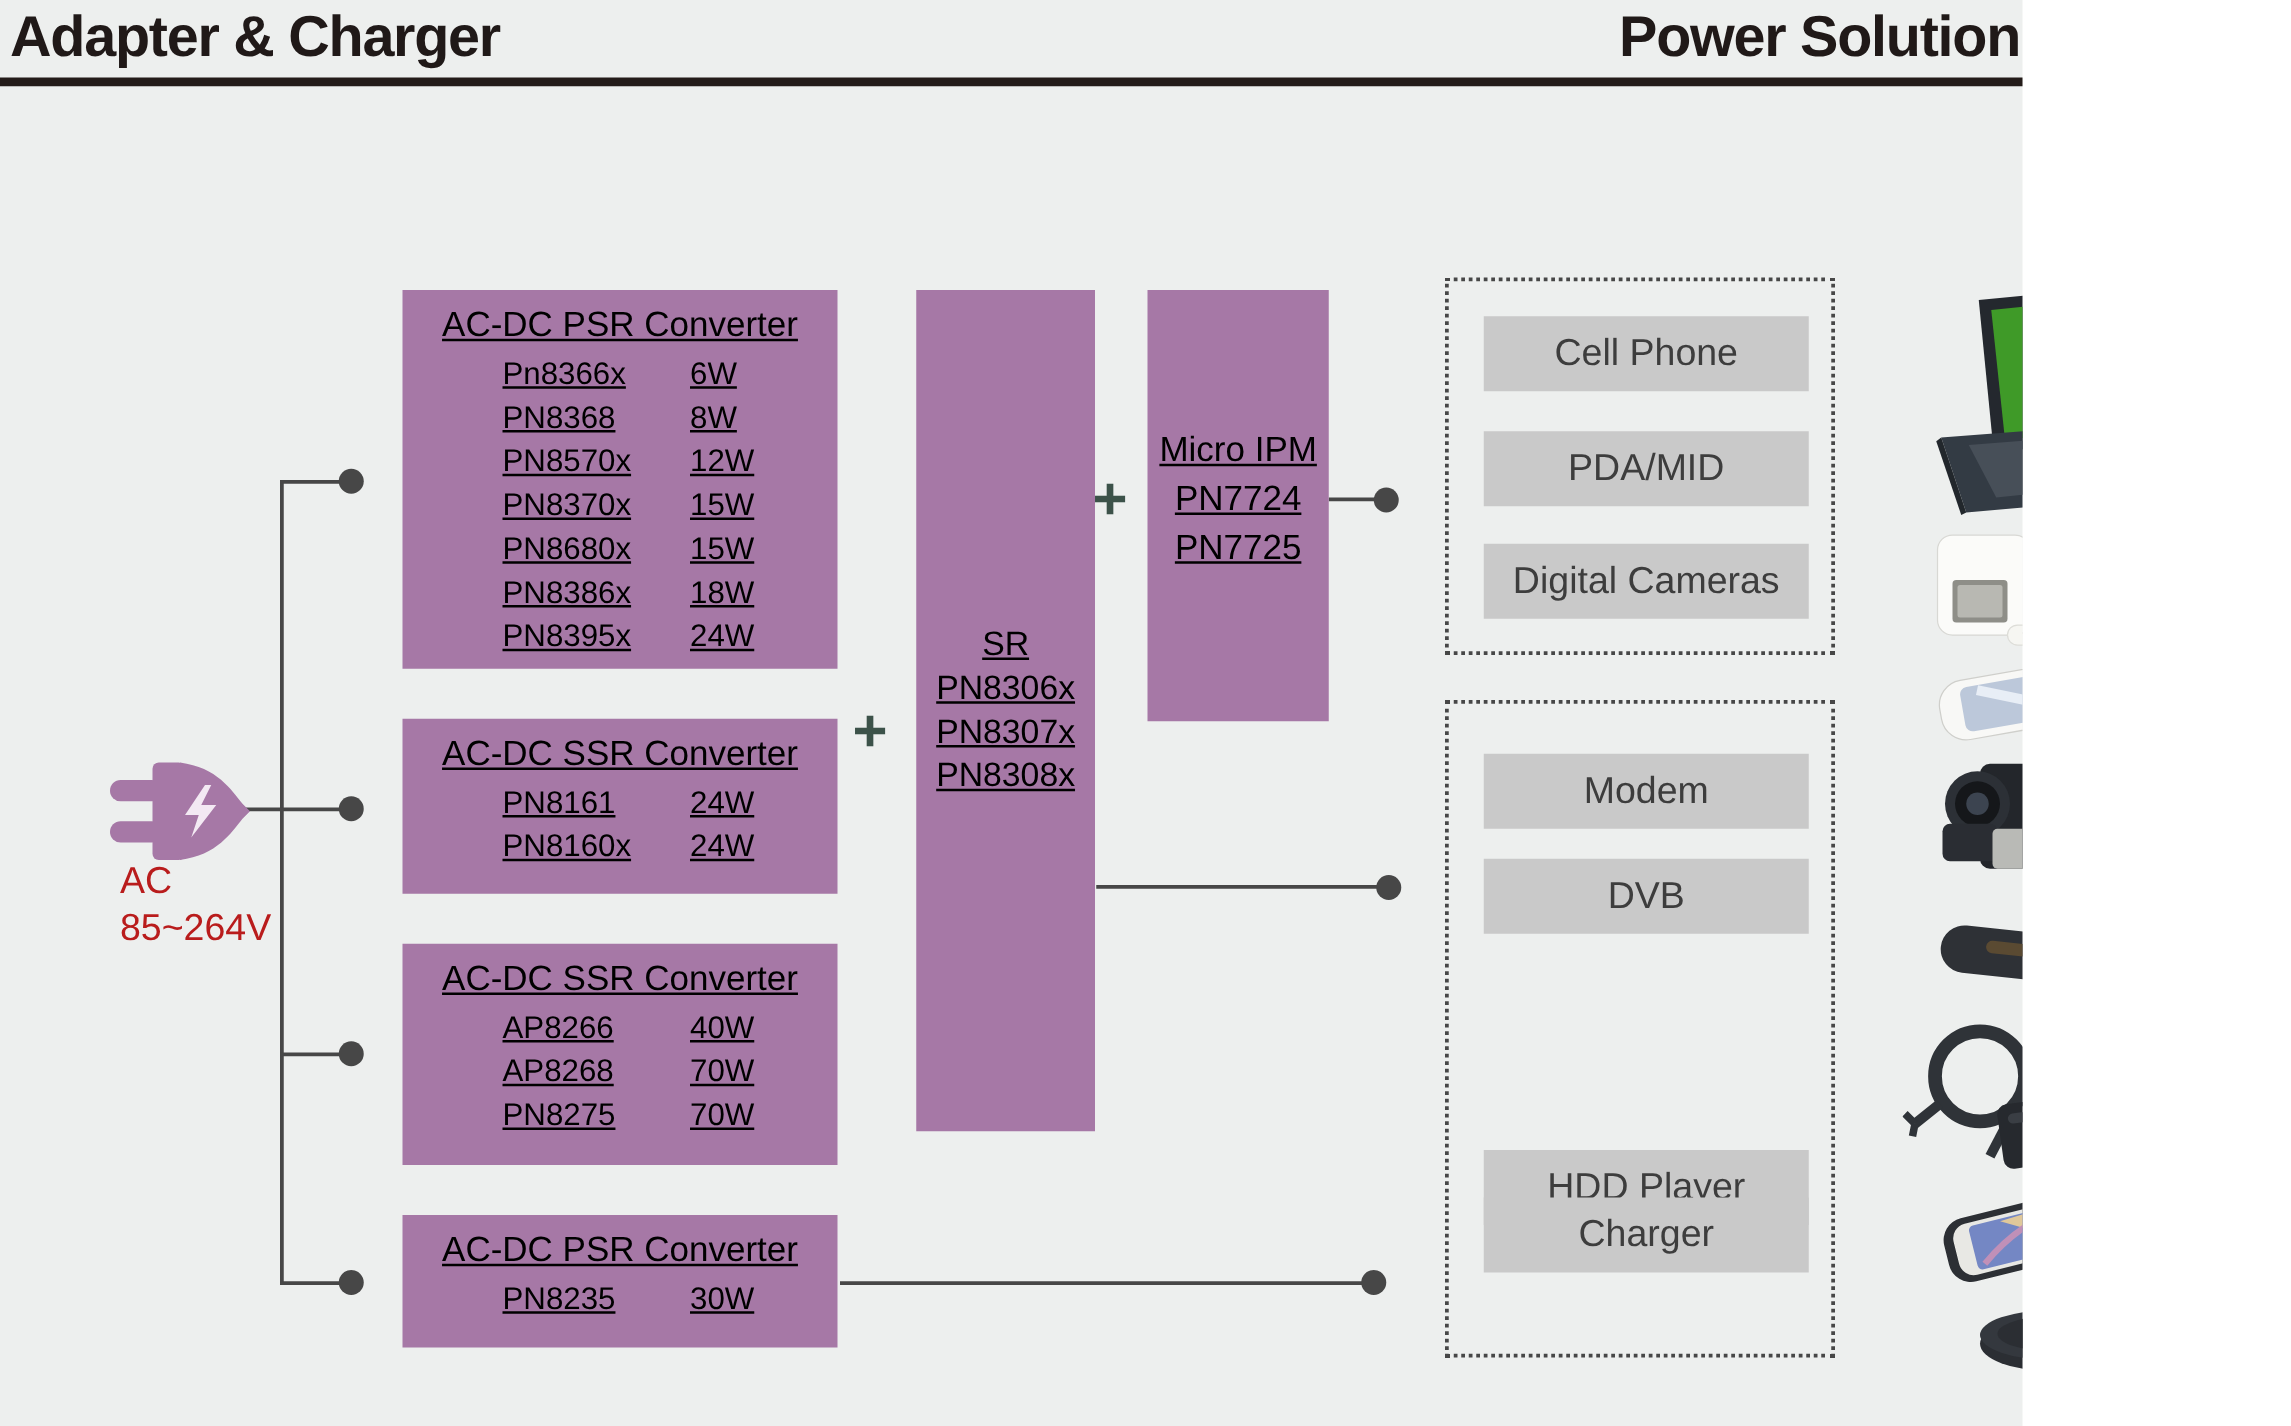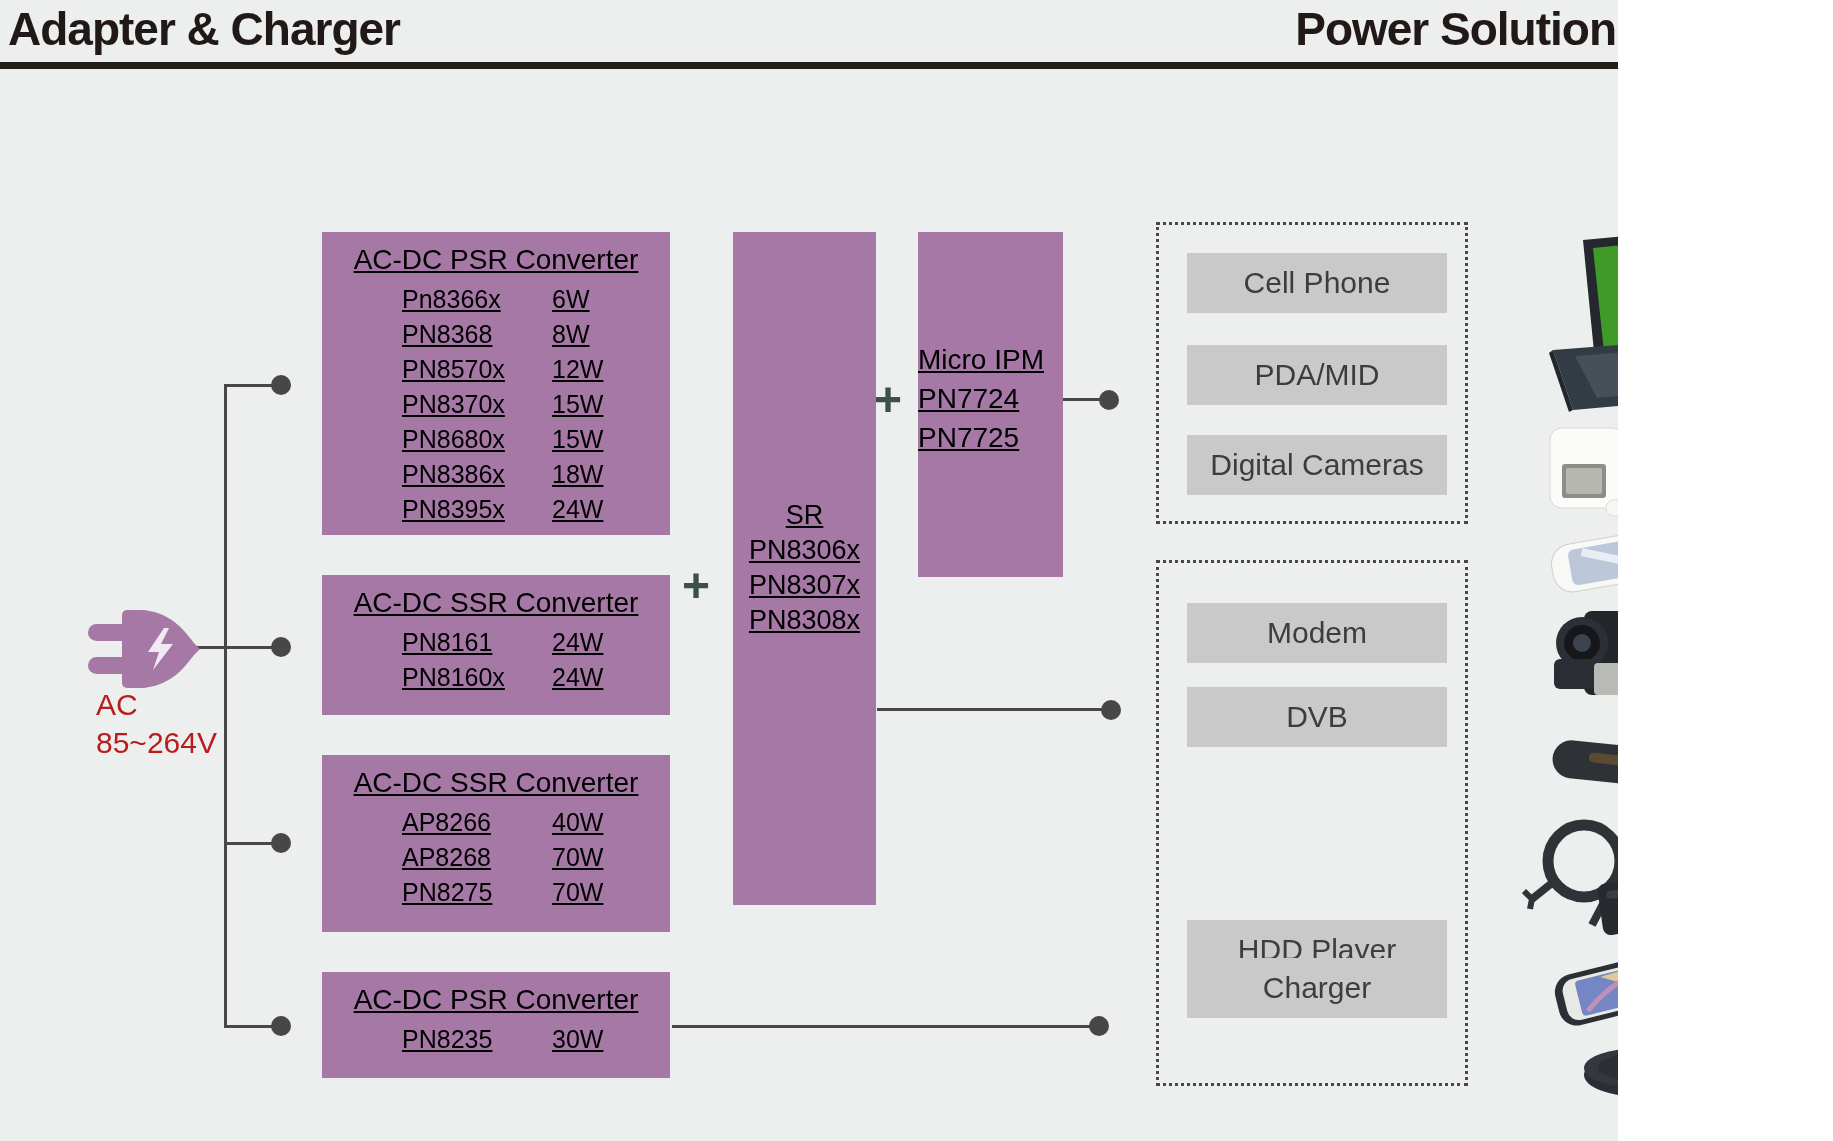--- a/index.html
+++ b/index.html
@@ -22,21 +22,21 @@
   .rows{margin-top:6px;}
   .prow{display:flex;margin-left:80px;line-height:35px;font-size:25px;}
   .pname{width:150px;}
   .box1{left:322px;top:232px;width:348px;height:303px;}
   .box2{left:322px;top:575px;width:348px;height:140px;}
   .box3{left:322px;top:755px;width:348px;height:177px;}
   .box4{left:322px;top:972px;width:348px;height:106px;}
   .srbox{left:733px;top:232px;width:143px;height:673px;}
   .srtext{margin-top:266px;text-align:center;line-height:35px;font-size:27px;}
   .ipmbox{left:918px;top:232px;width:145px;height:345px;}
-  .ipmtext{margin-top:108px;text-align:left;line-height:39px;font-size:28px;}
+  .ipmtext{margin-top:108px;text-align:center;line-height:39px;font-size:28px;}
   .plus{position:absolute;font-size:48px;font-weight:bold;color:#3c5249;line-height:48px;}
   .plus1{left:682px;top:562px;}
   .plus2{left:874px;top:376px;}
   
   .aclabel{position:absolute;left:96px;top:686px;font-size:30px;line-height:38px;color:#b91c1c;}
   .plug{position:absolute;left:88px;top:608px;}
   
   .dgroup{position:absolute;border:3px dotted #474747;}
   .g1{left:1156px;top:222px;width:306px;height:296px;}
   .g2{left:1156px;top:560px;width:306px;height:520px;}

